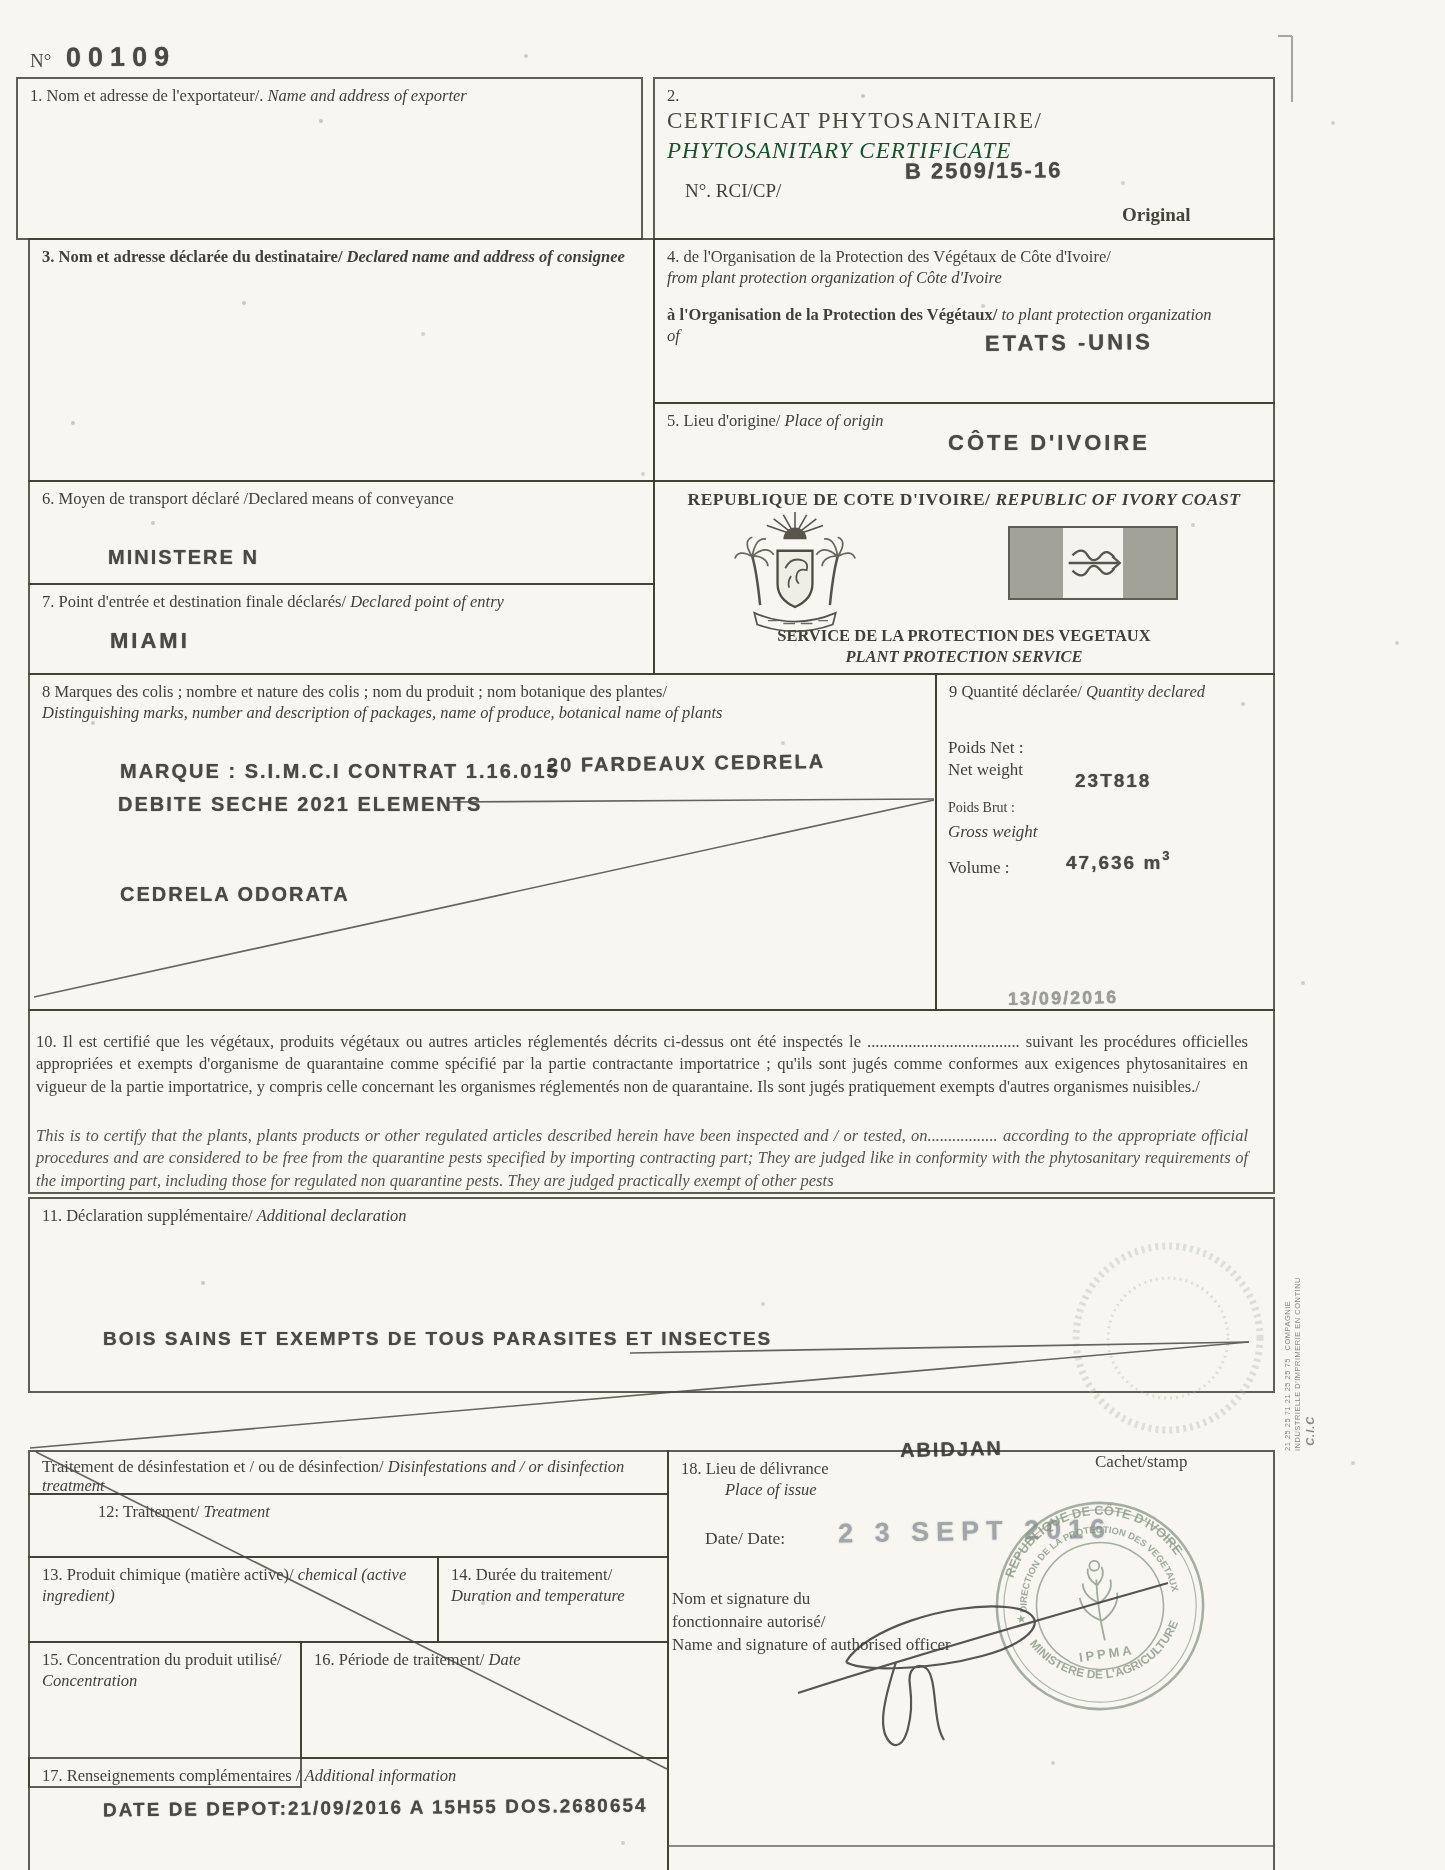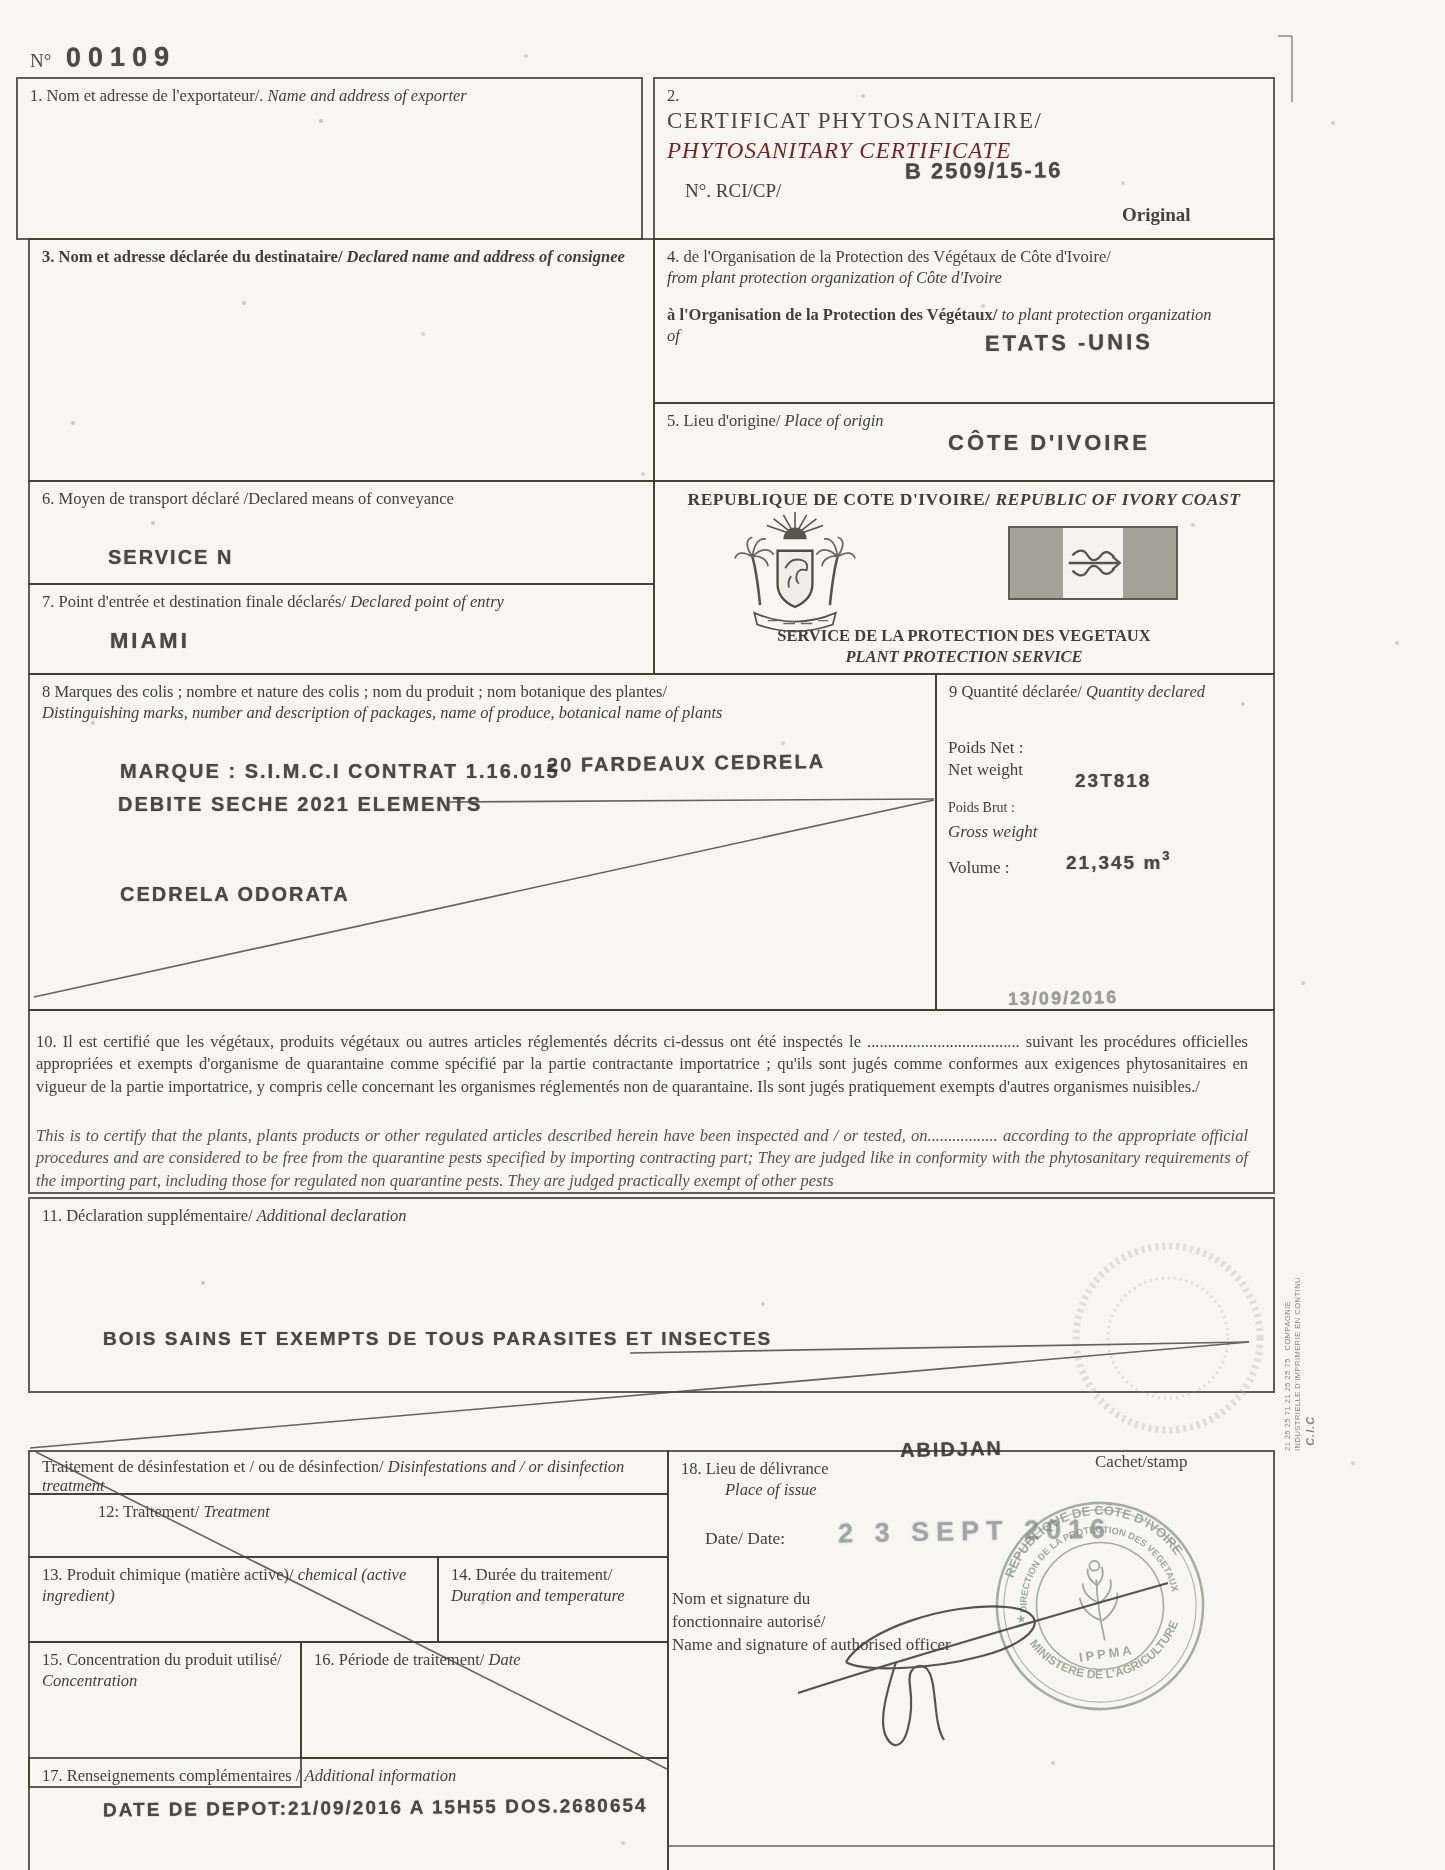--- a/index.html
+++ b/index.html
@@ -11,21 +11,21 @@
   .noborder-bottom{border-bottom:none;}
   .stamp{position:absolute;font-family:"Liberation Sans",sans-serif;font-weight:700;
          letter-spacing:2px;color:#34322c;opacity:.88;white-space:nowrap;
          text-shadow:0 0 1px rgba(45,43,38,.85);}
   .stamp.big{font-size:22px;}
   .stamp.med{font-size:20px;}
   .stamp.gray{color:#8d9297;opacity:.8;text-shadow:0 0 2px rgba(130,135,140,.7);}
   .stamp.fade{color:#7e827c;opacity:.75;}
   .serifbold{font-weight:700;}
   .title-fr{font-size:23px;letter-spacing:1.5px;color:#4a483f;}
-  .title-en{font-size:23px;letter-spacing:1px;font-style:italic;color:#7f1d1d;}
+  .title-en{font-size:23px;letter-spacing:1px;font-style:italic;color:#14532d;}
   .para{position:absolute;width:1212px;text-align:justify;font-size:16.5px;line-height:1.38;color:#45433b;}
   .para.en{font-style:italic;color:#55534b;}
   .vexp{font-size:13px;position:relative;top:-9px;letter-spacing:0;}
   .speckles{position:absolute;left:0;top:0;width:2px;height:2px;background:transparent;border-radius:50%;
     box-shadow:320px 120px 0 1px rgba(70,68,58,.28),525px 55px 0 1px rgba(70,68,58,.22),
       862px 95px 0 1px rgba(70,68,58,.25),1122px 182px 0 1px rgba(70,68,58,.2),
       243px 302px 0 1px rgba(70,68,58,.25),422px 333px 0 1px rgba(70,68,58,.2),
       982px 305px 0 1px rgba(70,68,58,.22),152px 522px 0 1px rgba(70,68,58,.25),
       642px 473px 0 1px rgba(70,68,58,.2),1192px 524px 0 1px rgba(70,68,58,.22),
       92px 722px 0 1px rgba(70,68,58,.25),782px 742px 0 1px rgba(70,68,58,.2),
@@ -89,21 +89,21 @@
 
   <div class="cell" style="left:653px;top:402px;width:622px;height:80px;">
     <span>5. Lieu d'origine/</span>
     <span class="en">Place of origin</span>
   </div>
   <span class="stamp big" style="left:948px;top:430px;letter-spacing:3px;">CÔTE D'IVOIRE</span>
 
   <div class="cell" style="left:28px;top:480px;width:627px;height:105px;">
     <span>6. Moyen de transport déclaré /Declared means of conveyance</span>
   </div>
-  <span class="stamp med" style="left:108px;top:546px;">SERVICE N</span>
+  <span class="stamp med" style="left:108px;top:546px;">MINISTERE N</span>
 
   <div class="cell" style="left:28px;top:583px;width:627px;height:92px;">
     <span>7. Point d'entrée et destination finale  déclarés/</span>
     <span class="en">Declared point of entry</span>
   </div>
   <span class="stamp big" style="left:110px;top:628px;letter-spacing:3px;">MIAMI</span>
 
   <div class="cell" style="left:653px;top:480px;width:622px;height:195px;text-align:center;">
     <div style="font-weight:700;font-size:17.5px;letter-spacing:.5px;">
       <span>REPUBLIQUE DE COTE D'IVOIRE/</span>
@@ -162,21 +162,21 @@
     <span>9 Quantité déclarée/</span>
     <span class="en">Quantity declared</span>
   </div>
   <span style="position:absolute;left:948px;top:738px;font-size:17px;">Poids Net :</span>
   <span style="position:absolute;left:948px;top:760px;font-size:17px;">Net weight</span>
   <span class="stamp" style="left:1075px;top:770px;font-size:19px;">23T818</span>
   <span style="position:absolute;left:948px;top:800px;font-size:14px;">Poids Brut :</span>
   <span style="position:absolute;left:948px;top:822px;font-size:17px;font-style:italic;">Gross weight</span>
   <span style="position:absolute;left:948px;top:858px;font-size:17px;">Volume :</span>
   <span class="stamp" style="left:1066px;top:852px;font-size:19px;">
-    <span>21,345 m</span><span class="vexp">3</span>
+    <span>47,636 m</span><span class="vexp">3</span>
   </span>
   <span class="stamp fade" style="left:1008px;top:988px;font-size:18px;transform:rotate(-1deg);">13/09/2016</span>
 
   <div class="cell" style="left:28px;top:1009px;width:1247px;height:185px;"></div>
   <p class="para" style="left:36px;top:1014px;">10. Il est certifié que les végétaux, produits végétaux ou autres articles réglementés décrits ci-dessus ont été inspectés  le ..................................... suivant les procédures officielles appropriées et exempts d'organisme de quarantaine comme spécifié par la partie contractante importatrice ; qu'ils sont jugés comme conformes aux exigences phytosanitaires en vigueur de la partie importatrice, y compris celle concernant les organismes réglementés non de quarantaine. Ils sont jugés pratiquement exempts d'autres organismes nuisibles./</p>
   <p class="para en" style="left:36px;top:1108px;">This is to certify that the plants, plants products or other regulated articles described herein have been inspected and / or tested, on................. according to the appropriate official procedures and are considered to be free from the quarantine pests specified by importing contracting part; They are judged like in conformity with the phytosanitary requirements of the importing part, including those for regulated non quarantine pests. They are judged practically exempt of other pests</p>
 
   <div class="cell" style="left:28px;top:1197px;width:1247px;height:196px;">
     <span>11. Déclaration supplémentaire/</span>
     <span class="en">Additional declaration</span>

